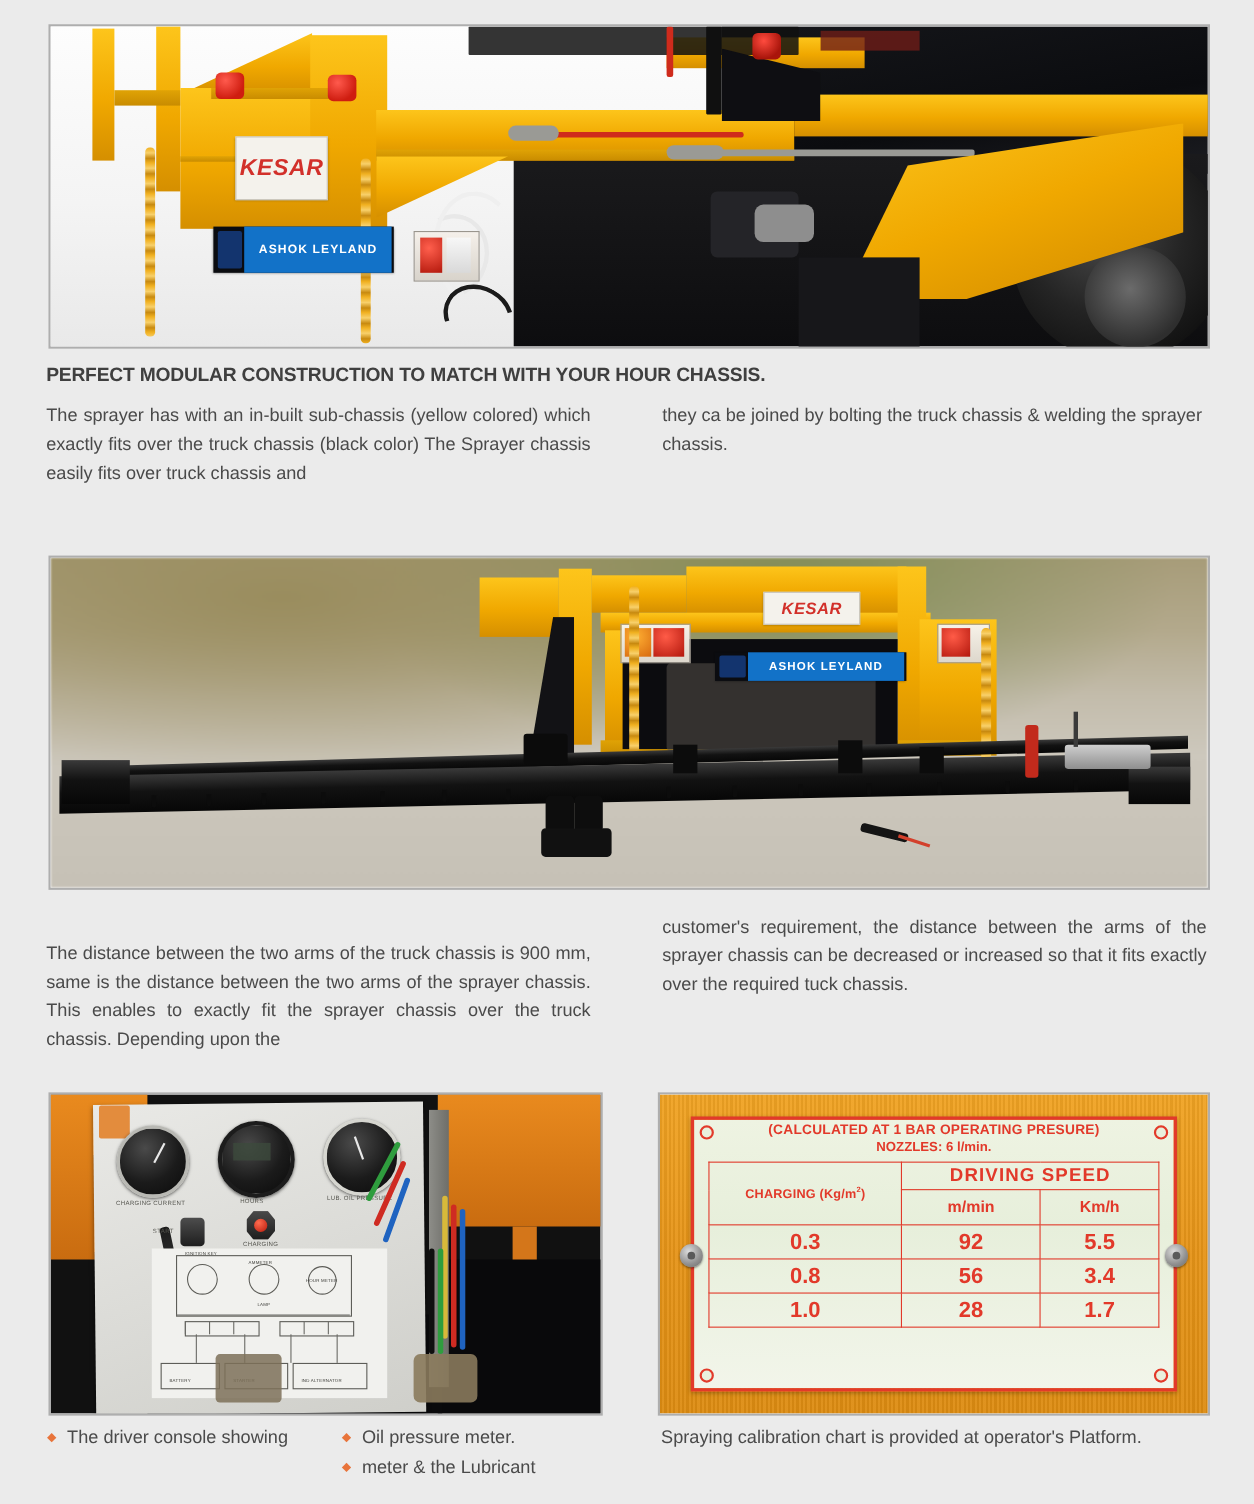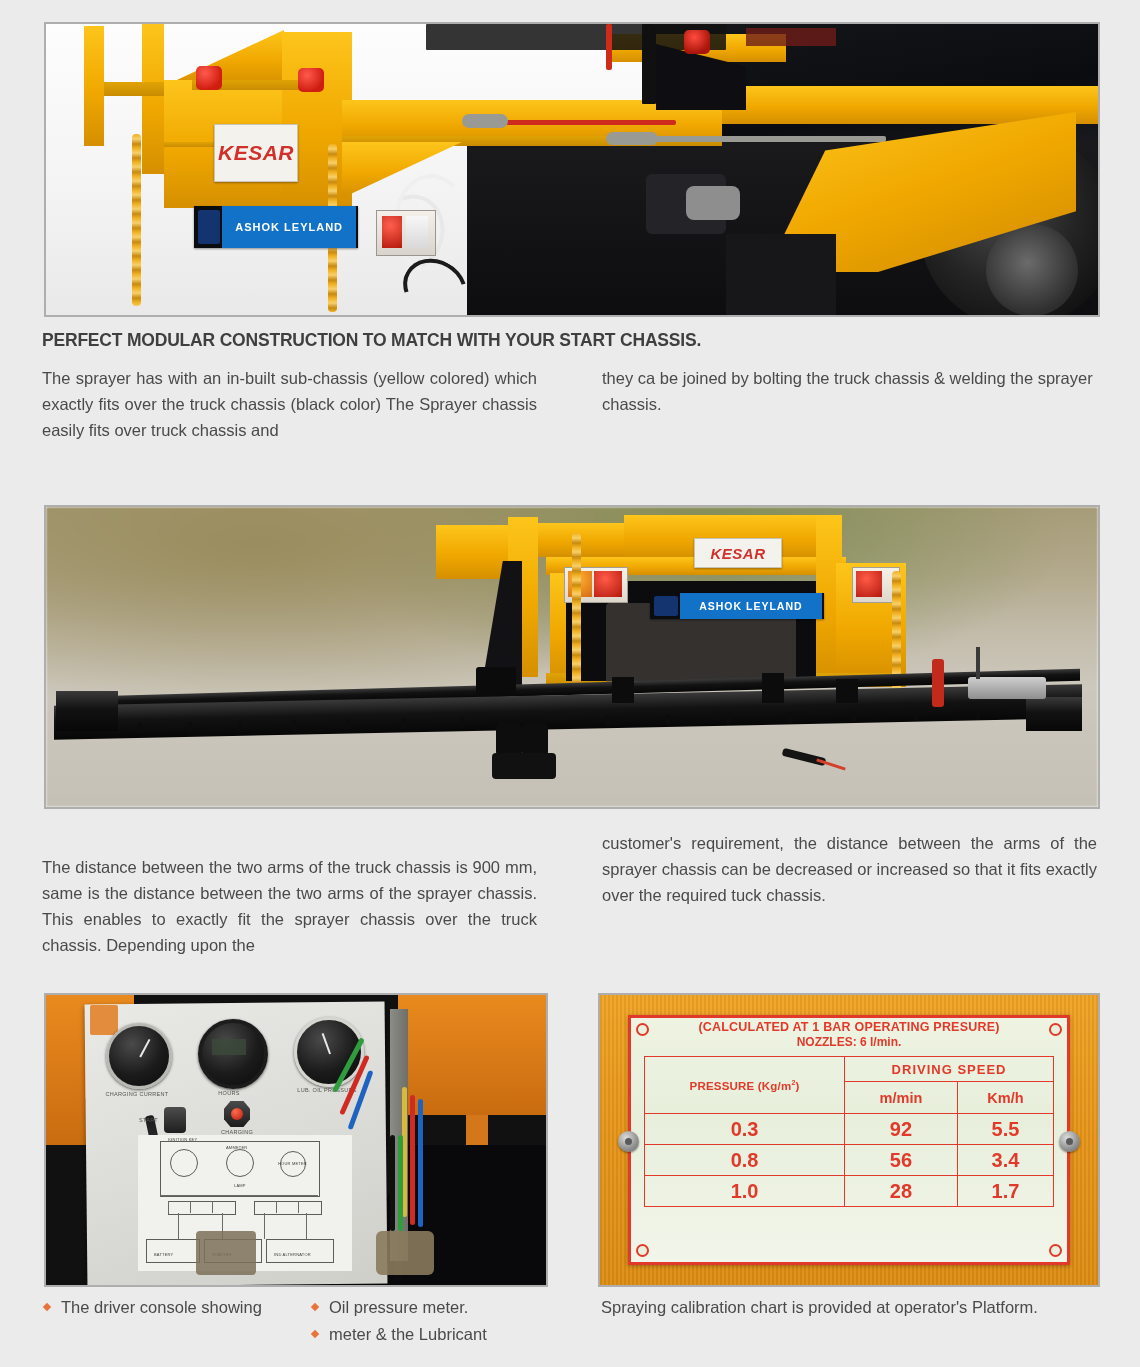--- a/index.html
+++ b/index.html
@@ -132,21 +132,21 @@
      border-radius:50%;background:#5a5a5a;}
   .ch-title{text-align:center;color:#e2392a;font-weight:bold;
      font-size:19px;letter-spacing:1.2px;margin-top:9px;}
   .ch-sub{text-align:center;color:#e2392a;font-weight:bold;font-size:12.5px;letter-spacing:.2px;margin-top:2px;}
   .ch-sub2{text-align:center;color:#e2392a;font-weight:bold;font-size:12px;margin-top:1px;}
   table.spray{border-collapse:collapse;width:calc(100% - 26px);margin:7px 13px 0 13px;
      color:#e2392a;font-weight:bold;}
   table.spray td,table.spray th{border:1.5px solid #e2392a;text-align:center;
      padding:0;color:#e2392a;}
   .th-qty{font-size:11.5px;letter-spacing:.2px;height:56px;}
-  .th-ds{font-size:13px;letter-spacing:1px;height:24px;}
+  .th-ds{font-size:17px;letter-spacing:1px;height:24px;}
   .th-unit{font-size:14.5px;height:30px;}
   .td-val{font-size:20px;height:30px;}
   sup{font-size:7px;vertical-align:super;}
 </style>
 </head>
 <body>
 
 <div class="page">
 
   <div class="photo" id="photo-top">
@@ -204,21 +204,21 @@
     <div class="tyre" style="left:874px;top:108px;width:196px;height:196px;"></div>
     <div class="rim" style="left:940px;top:200px;width:92px;height:92px;"></div>
     <div style="position:absolute;left:700px;top:88px;width:330px;height:160px;
        background:linear-gradient(160deg,#fdc71e 0%,#f0a800 50%,#d08a00 100%);
        clip-path:polygon(24% 24%,100% 0,100% 62%,40% 100%,6% 100%);"></div>
     <div style="position:absolute;left:680px;top:210px;width:110px;height:82px;background:#17171a;"></div>
     <div style="position:absolute;left:600px;top:150px;width:80px;height:60px;background:#242428;border-radius:6px;"></div>
     <div style="position:absolute;left:640px;top:162px;width:54px;height:34px;background:#8e8e8e;border-radius:8px;"></div>
   </div>
 
-  <div class="heading">PERFECT MODULAR CONSTRUCTION TO MATCH WITH YOUR START CHASSIS.</div>
+  <div class="heading">PERFECT MODULAR CONSTRUCTION TO MATCH WITH YOUR HOUR CHASSIS.</div>
   <div class="col just" style="left:42px;top:365px;width:495px;">The sprayer has with an in-built sub-chassis (yellow colored) which exactly fits over the truck chassis (black color) The Sprayer chassis easily fits over truck chassis and</div>
   <div class="col" style="left:602px;top:365px;width:495px;">they ca be joined by bolting the truck chassis &amp; welding the sprayer chassis.</div>
 
   <div class="photo" id="photo-mid">
     <div class="field"></div>
 
     <div class="ylw" style="left:390px;top:18px;width:72px;height:54px;"></div>
     <div class="ylw" style="left:462px;top:10px;width:30px;height:160px;"></div>
     <div class="ylw" style="left:492px;top:16px;width:86px;height:34px;"></div>
     <div class="ylw" style="left:578px;top:8px;width:200px;height:44px;"></div>
@@ -372,21 +372,21 @@
       <div class="screwhole" style="left:5px;bottom:5px;"></div>
       <div class="screwhole" style="right:5px;bottom:5px;"></div>
 
       <div class="ch-sub">(CALCULATED AT 1 BAR OPERATING PRESURE)</div>
       <div class="ch-sub2">NOZZLES: 6 l/min.</div>
 
       <table class="spray">
         <tbody>
             <tr>
           <td class="th-qty" rowspan="2">
-            <span>PRESSURE (Kg/m</span><sup>2</sup><span>)</span>
+            <span>CHARGING (Kg/m</span><sup>2</sup><span>)</span>
           </td>
           <td class="th-ds" colspan="2">DRIVING SPEED</td>
         </tr>
         <tr>
           <td class="th-unit">m/min</td>
           <td class="th-unit">Km/h</td>
         </tr>
         <tr>
           <td class="td-val">0.3</td>
           <td class="td-val">92</td>

